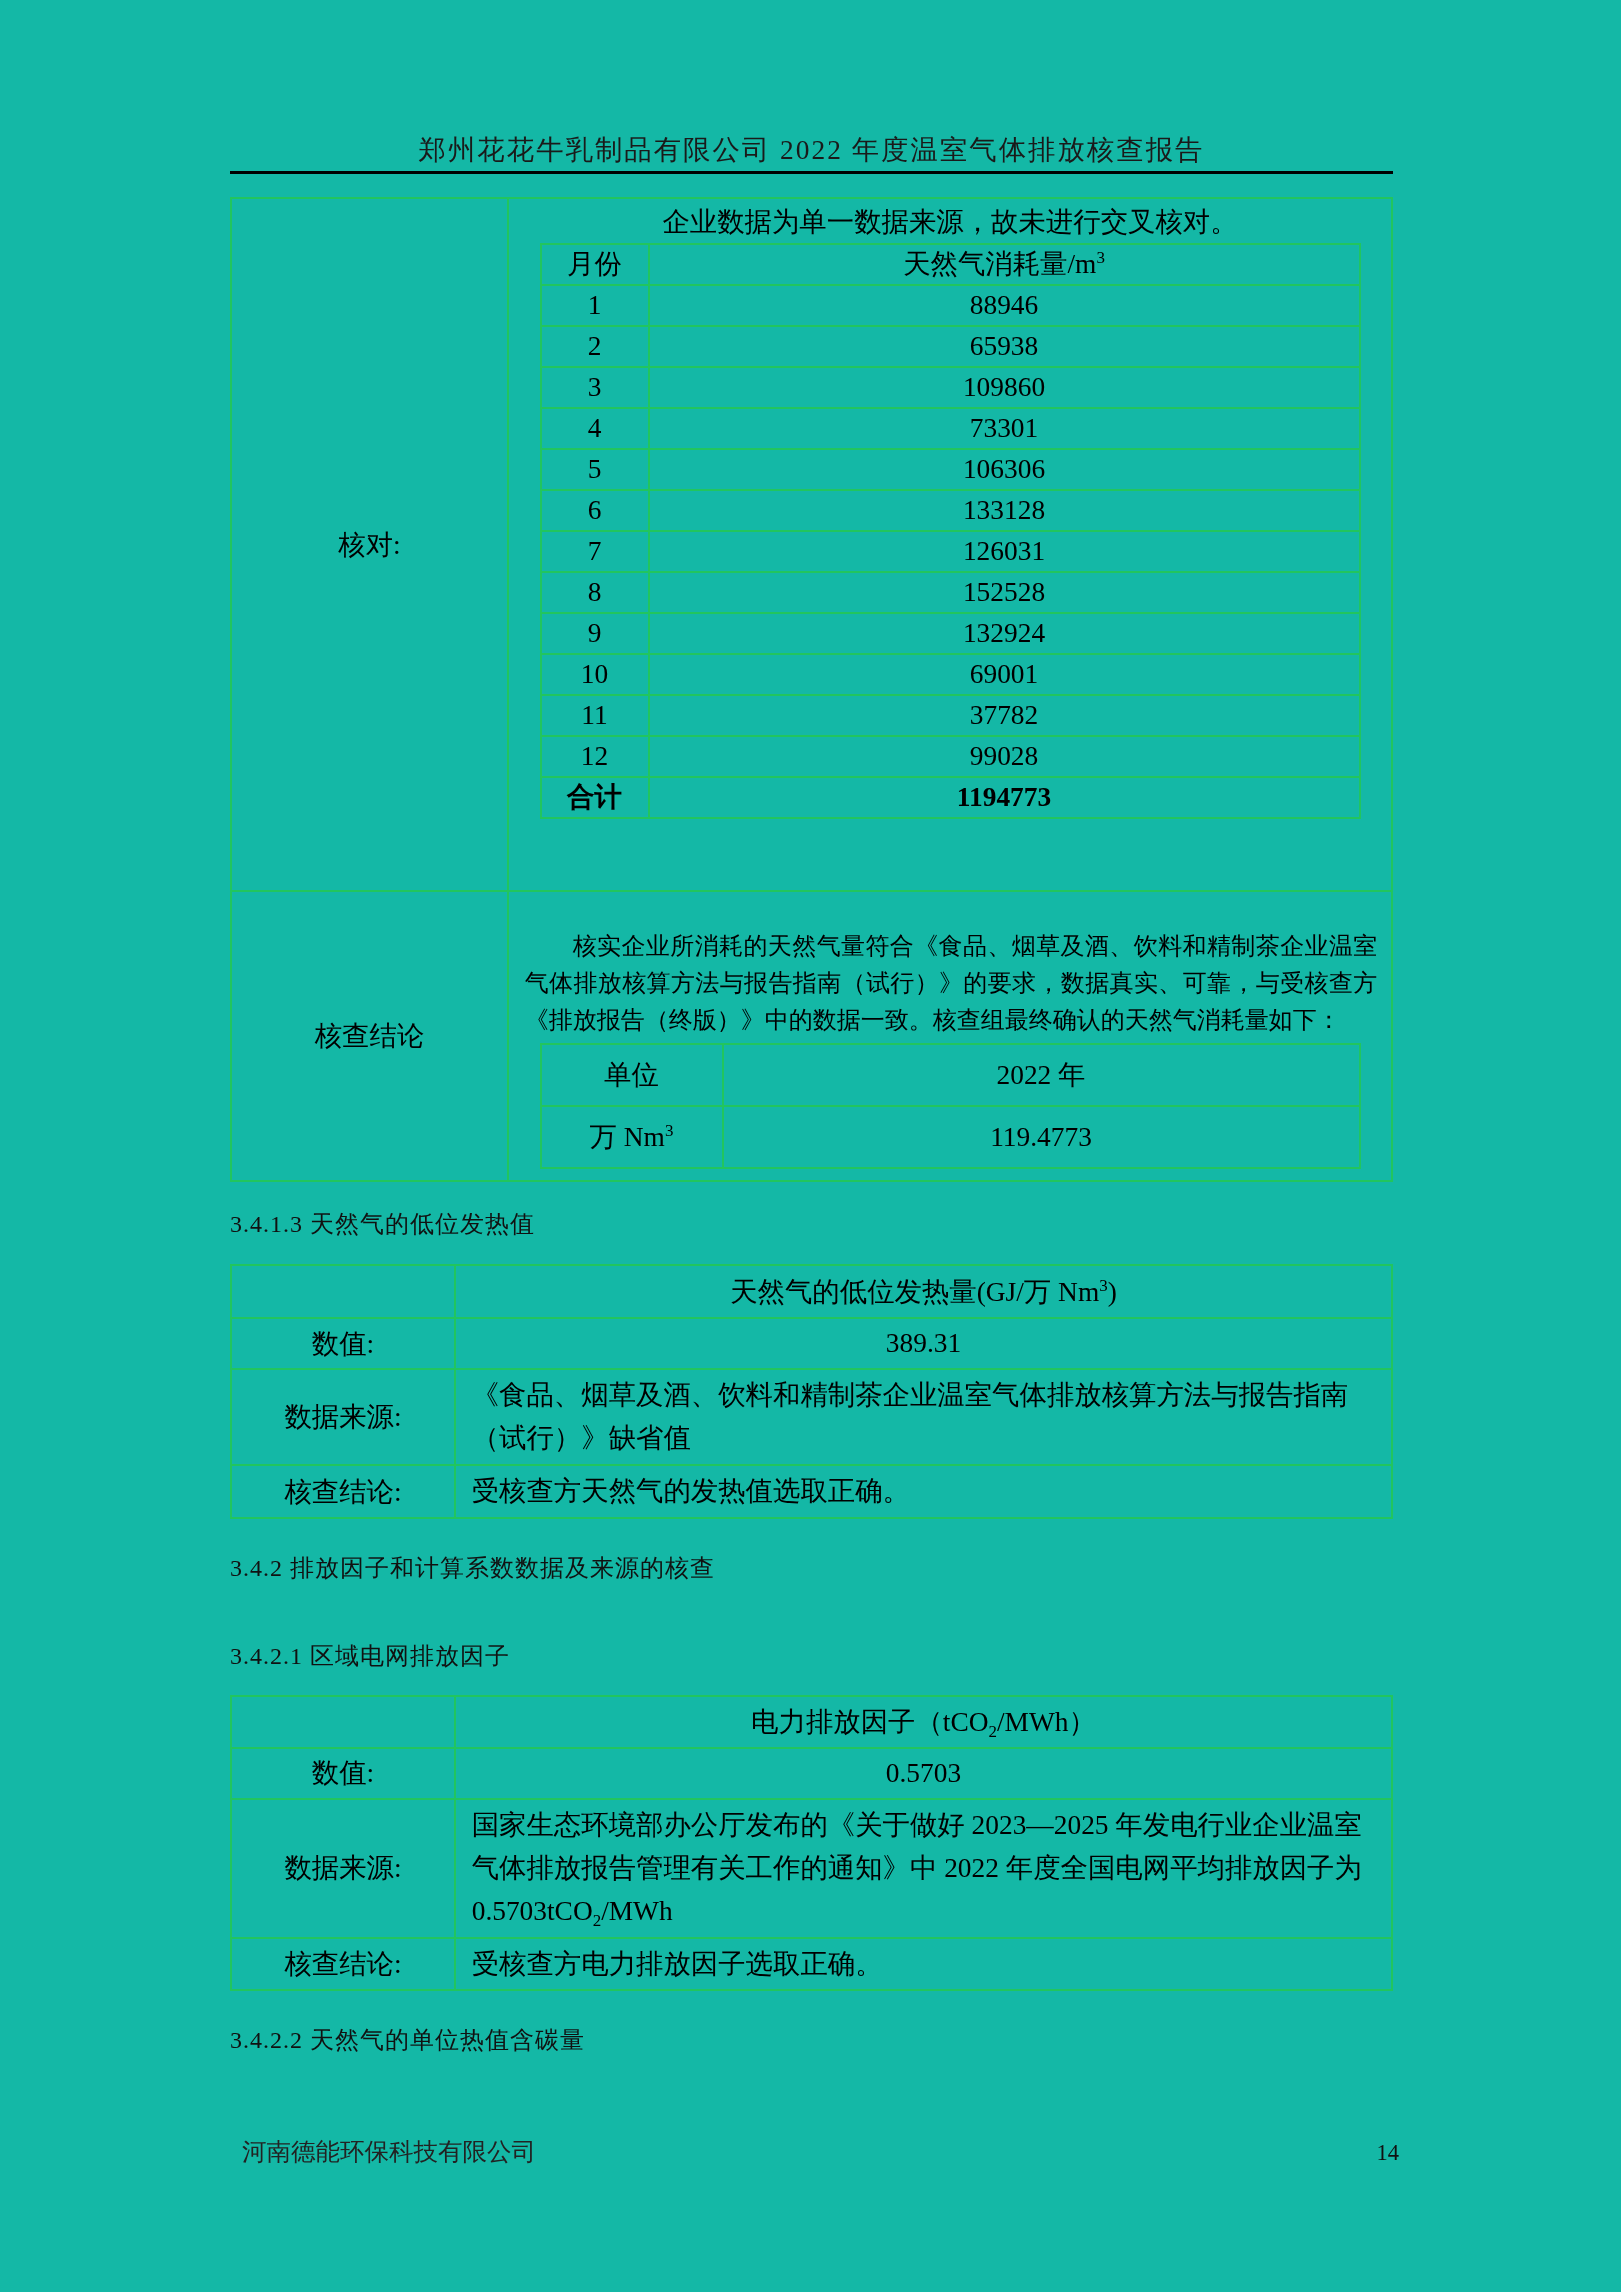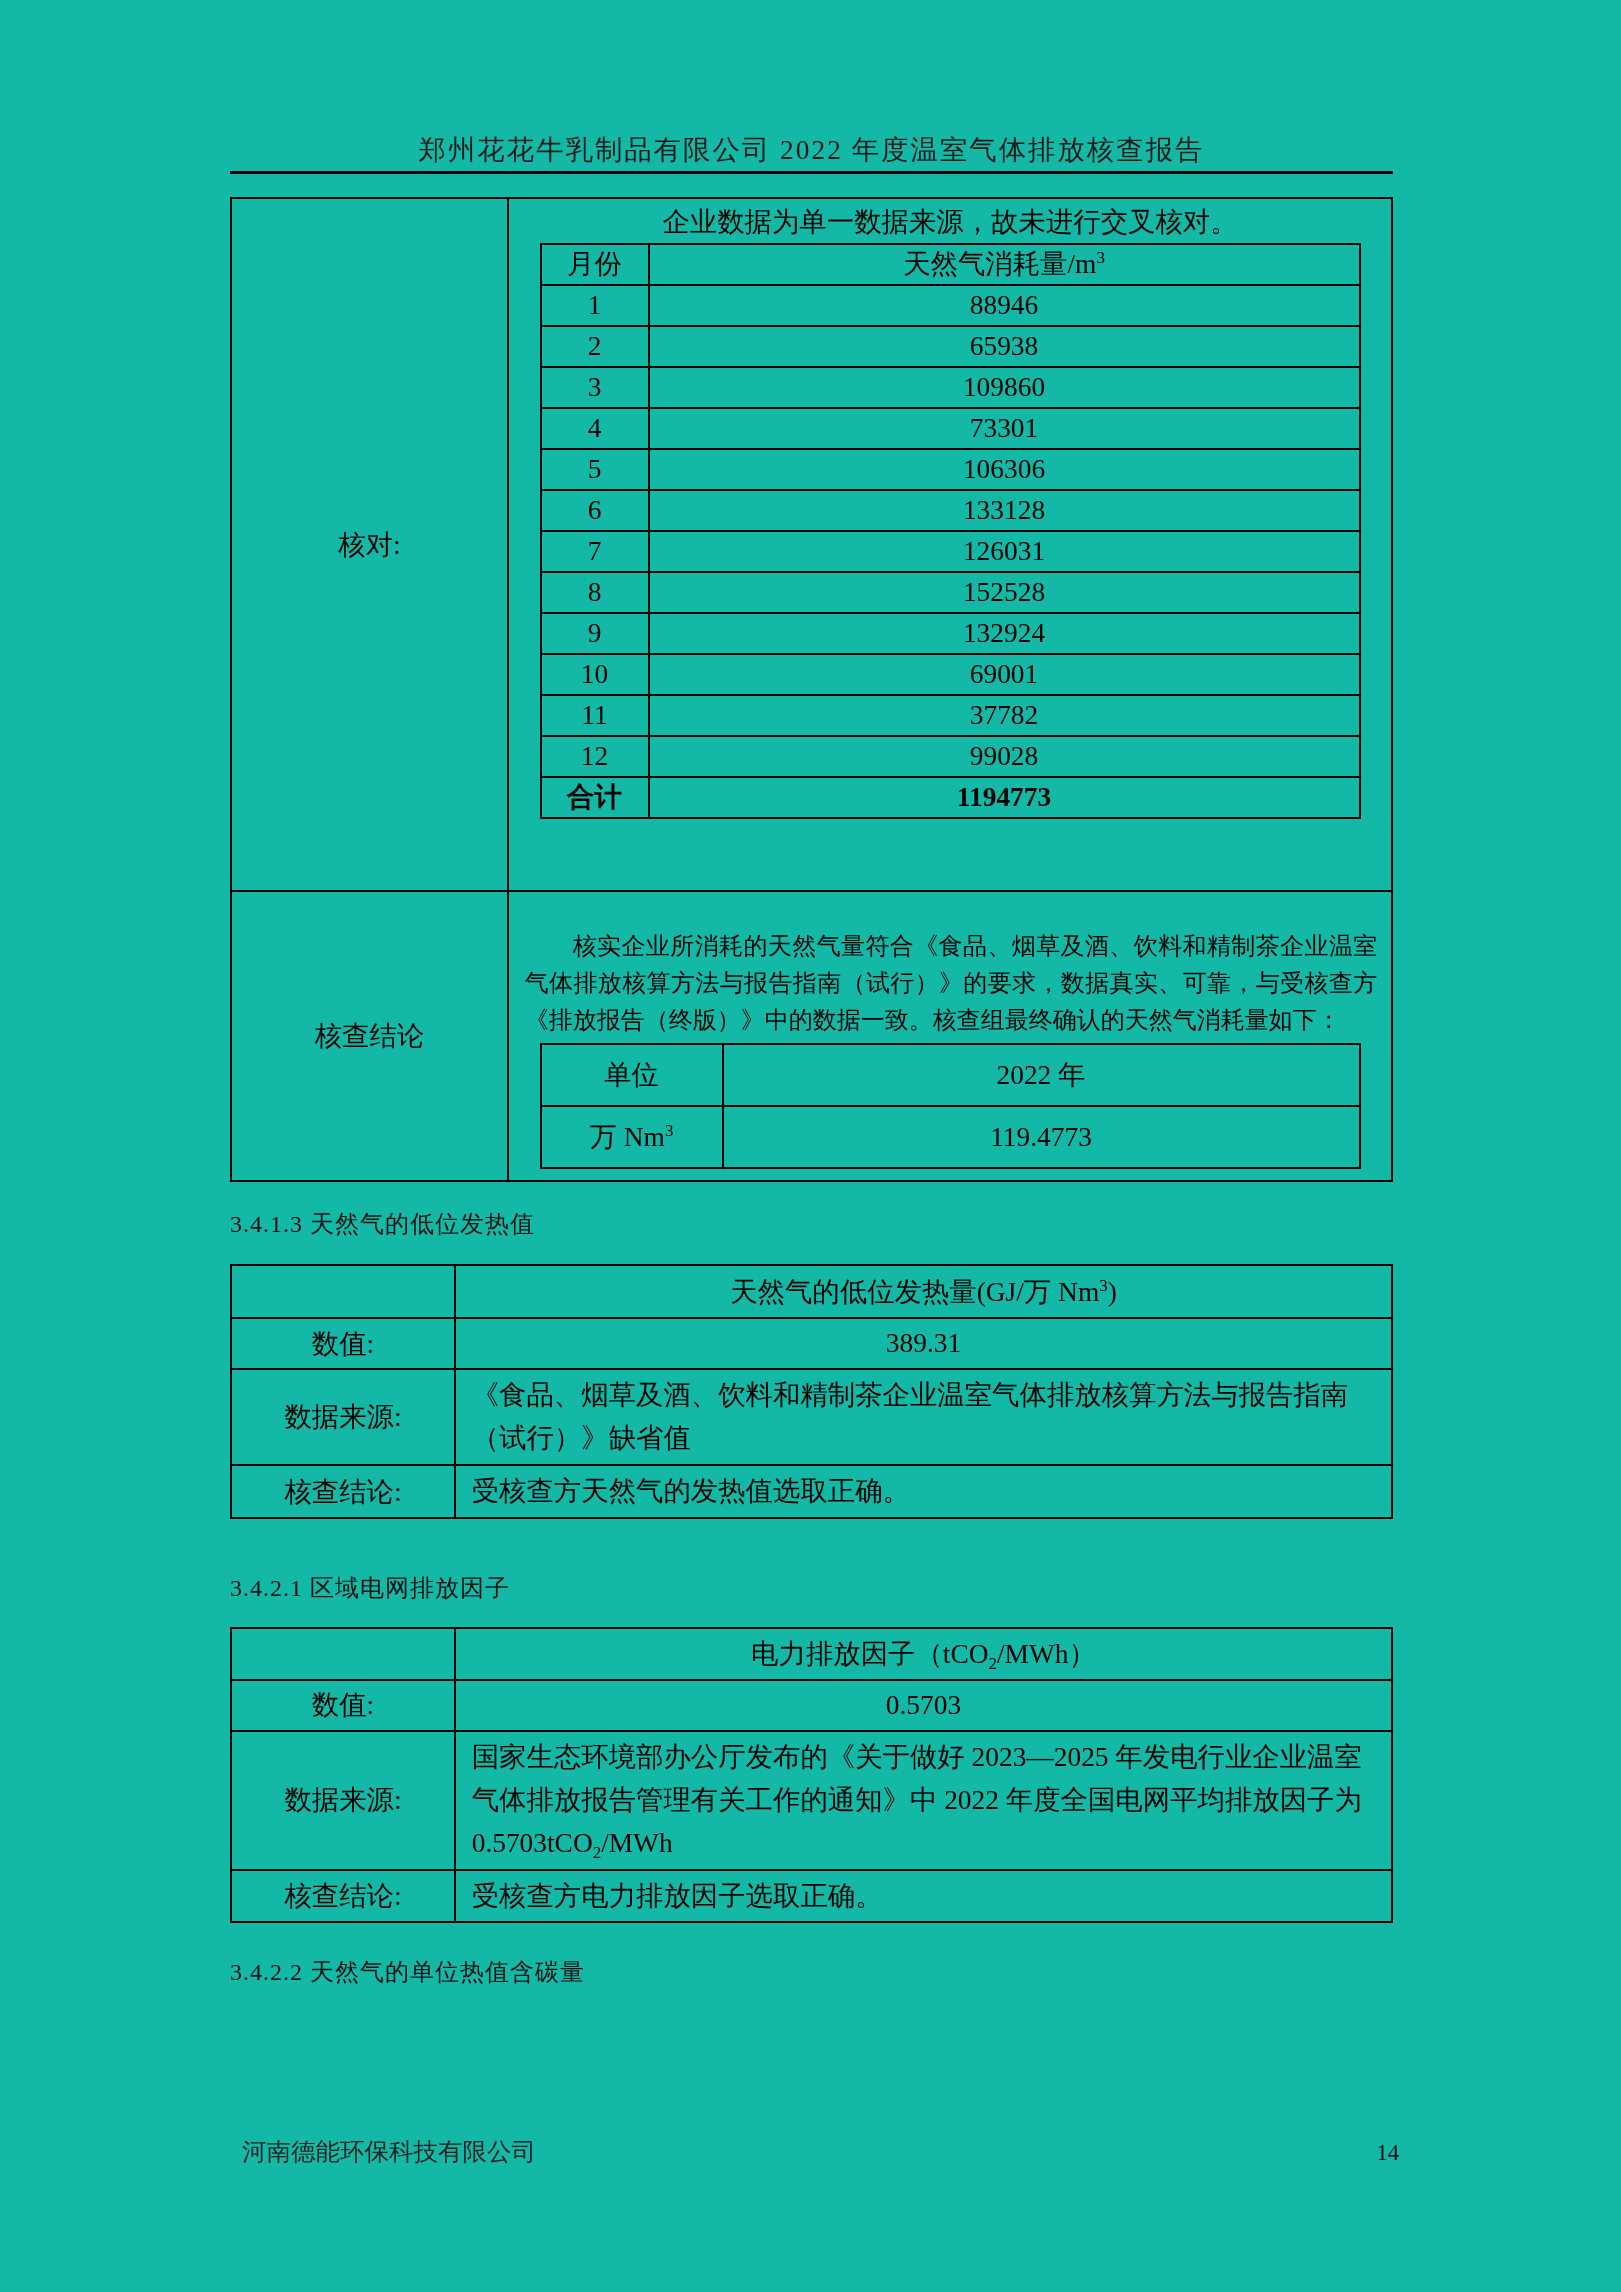--- a/index.html
+++ b/index.html
@@ -21,21 +21,21 @@
     text-align: center;
     font-size: 27.4px;
     letter-spacing: 2px;
     line-height: 31px;
     color: #1a1a1a;
   }
   .doc-rule { margin-top: 4.9px; border-bottom: 3.9px solid #000; }
 
   
   table { border-collapse: collapse; table-layout: fixed; width: 100%; }
-  td { border: 2px solid #000000; font-size: 27.4px; vertical-align: middle; }
+  td { border: 2px solid #22c55e; font-size: 27.4px; vertical-align: middle; }
 
   
   .t1 { margin-top: 23.5px; }
   .t1 > tbody > tr > td.label-cell {
     text-align: center; vertical-align: middle; font-size: 27.4px;
   }
   .t1 td.content-cell { vertical-align: top; padding: 0; }
   .row-check > td { height: 693px; }
   .row-conclusion > td { height: 290px; }
 
@@ -219,20 +219,21 @@
           <td class="flabel">数据来源:</td>
           <td class="ftext">《食品、烟草及酒、饮料和精制茶企业温室气体排放核算方法与报告指南（试行）》缺省值</td>
         </tr>
         <tr class="r-con">
           <td class="flabel">核查结论:</td>
           <td class="ftext">受核查方天然气的发热值选取正确。</td>
         </tr>
       </tbody>
     </table>
 
+    <h2 class="section-heading h-342">3.4.2 排放因子和计算系数数据及来源的核查</h2>
     <h2 class="section-heading h-3421">3.4.2.1 区域电网排放因子</h2>
 
     <table class="field-table t3">
       <colgroup>
           <col style="width:224px">
           <col>
         </colgroup>
       <tbody>
         <tr class="r-head">
           <td class="flabel"></td>

